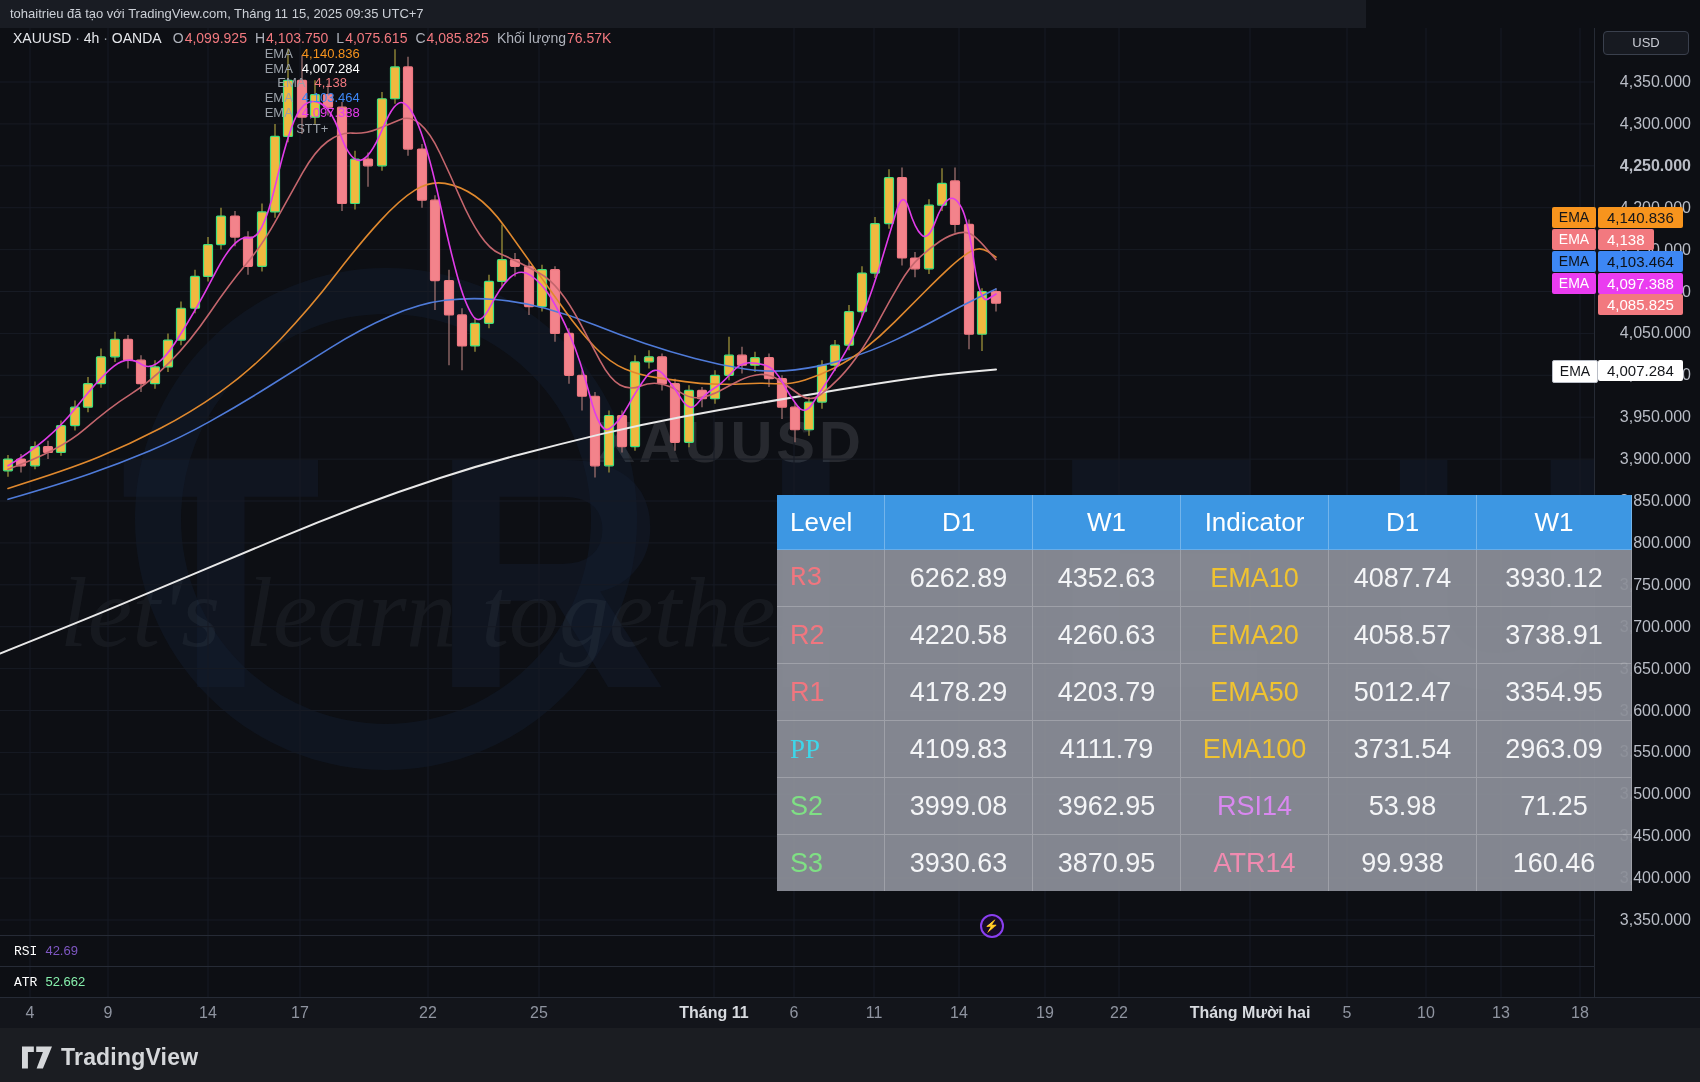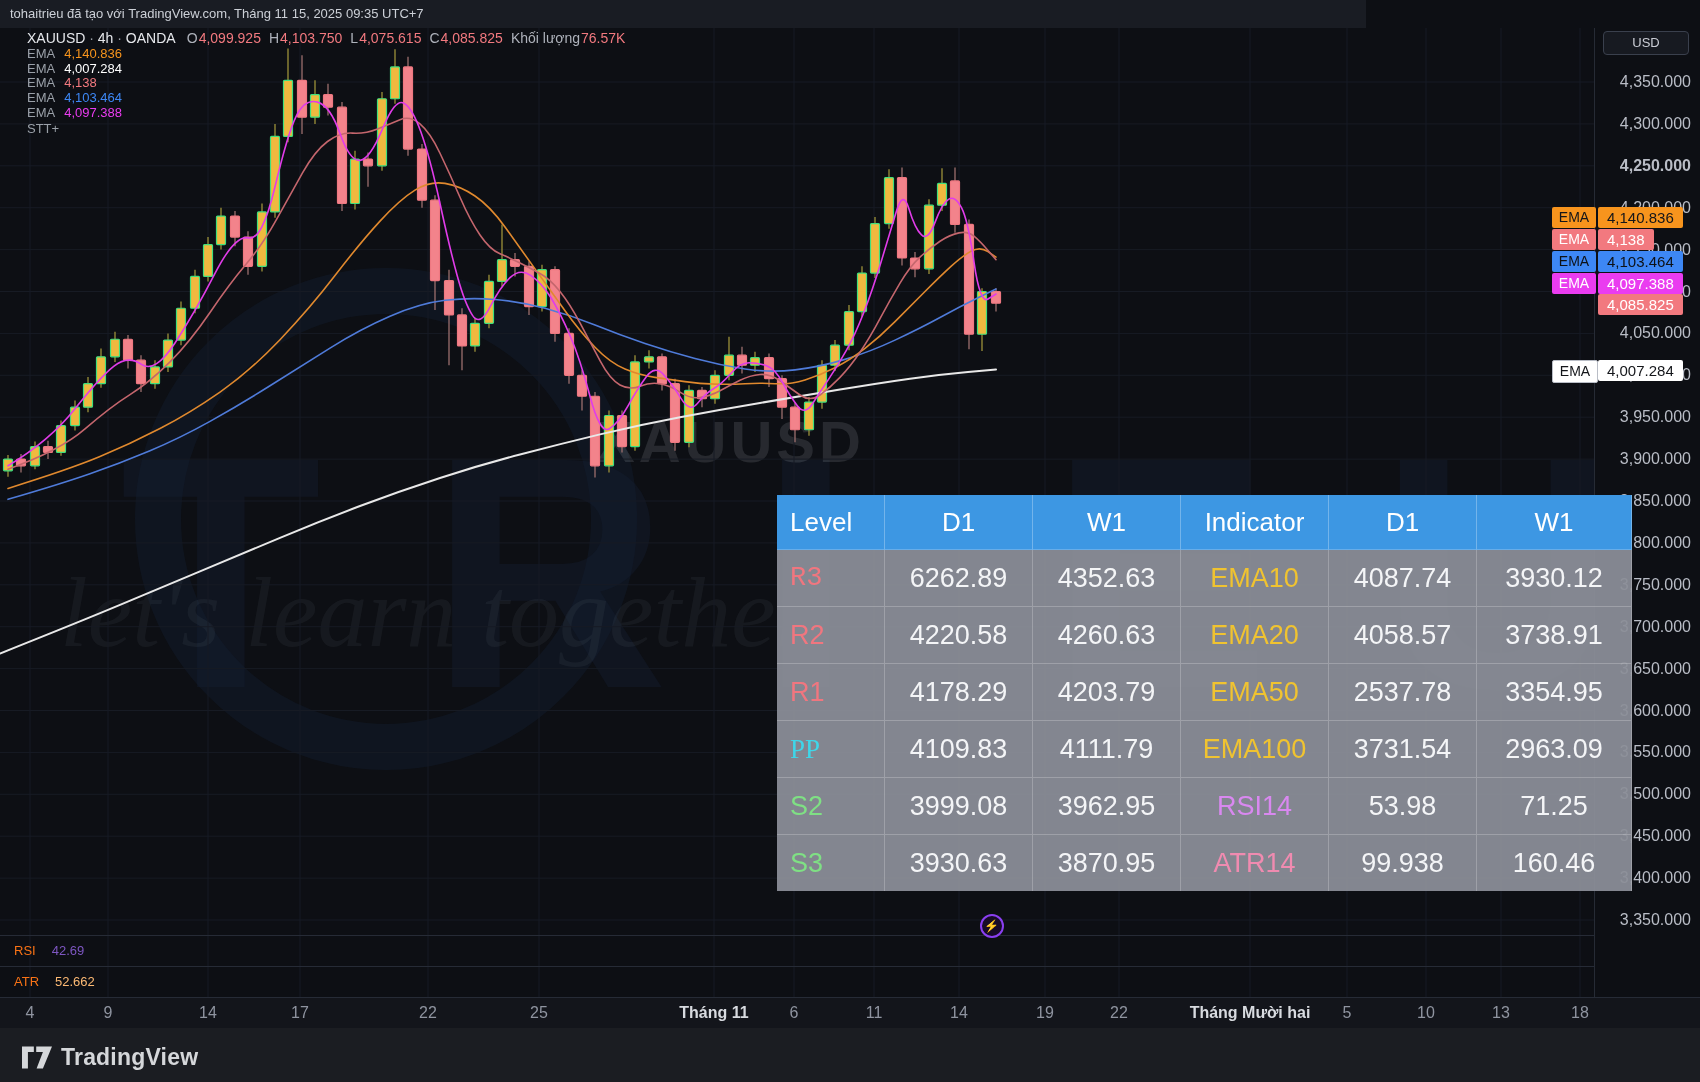--- a/index.html
+++ b/index.html
@@ -13,21 +13,21 @@
   
   .wm-ring{position:absolute;left:135px;top:268px;width:410px;height:410px;border-radius:50%;
            border:46px solid rgba(19,31,49,.42);z-index:1;}
   .wm-letter{position:absolute;top:408px;font-size:330px;font-weight:700;color:rgba(20,32,52,.38);
              line-height:330px;z-index:1;}
   .wm-script{position:absolute;left:60px;top:555px;font-family:"Liberation Serif",serif;font-style:italic;
              font-size:100px;color:rgba(140,152,170,.08);z-index:1;white-space:nowrap;}
   .wm-symbol{position:absolute;left:596px;top:408px;font-size:58px;font-weight:600;
              color:rgba(196,202,214,.14);letter-spacing:4px;z-index:1;}
   
-  .legend{position:absolute;left:27px;top:30px;z-index:7;}
+  .legend{position:absolute;left:13px;top:30px;z-index:7;text-align:center;}
   .legend .symline{font-size:14px;color:#e6e8ec;height:17px;}
   .legend .symline .ohlc-label{color:#aeb2bb;margin-left:8px;}
   .legend .symline .ohlc-value{color:#f2797f;margin-left:1px;}
   .legend .ema-row{font-size:13px;height:14.7px;line-height:14.7px;}
   .legend .ema-row .lbl{color:#9aa0a8;}
   .legend .ema-row .val{margin-left:9px;font-weight:500;}
   .legend .stt{font-size:13px;color:#9aa0a8;margin-top:1px;}
   
   .price-axis{position:absolute;left:1594px;top:28px;width:106px;height:1000px;
               border-left:1px solid #262b35;background:#0d0f14;z-index:4;}
@@ -36,21 +36,21 @@
            background:#171a21;color:#c9ccd4;font-size:13px;text-align:center;line-height:22px;}
   
   .plabel-layer{position:absolute;left:0;top:0;width:1700px;height:1082px;z-index:6;pointer-events:none;}
   .plabel-tag{position:absolute;left:1552px;width:44px;height:21px;text-align:center;
               font-size:14px;line-height:21px;border-radius:2px;}
   .plabel-val{position:absolute;left:1598px;height:21px;padding:0 9px;font-size:15px;line-height:21px;
               border-radius:2px;white-space:nowrap;}
   
   .pane-divider{position:absolute;left:0;width:1594px;height:1px;background:#262b36;z-index:3;}
   .pane-label{position:absolute;left:14px;font-size:13px;z-index:5;}
-  .pane-label .lbl{color:#f97316;margin-right:16px;}
+  .pane-label .lbl{color:#ffffff;margin-right:8px;font-family:Liberation Mono, monospace;}
   
   .time-axis{position:absolute;left:0;top:997px;width:1700px;height:31px;background:#13151b;
              border-top:1px solid #262b36;z-index:5;}
   .time-tick{position:absolute;top:0;transform:translateX(-50%);font-size:16px;color:#8f94a0;line-height:30px;}
   .time-tick.month{color:#d8dbe0;font-weight:600;}
   
   .logo-bar{position:absolute;left:0;top:1028px;width:1700px;height:54px;background:#1b1d22;z-index:8;}
   .tv-logo{position:absolute;left:22px;top:16px;display:flex;align-items:center;}
   .tv-logo svg{display:block;}
   .tv-logo .txt{margin-left:9px;font-size:23px;font-weight:700;color:#d5d7da;letter-spacing:.2px;}
@@ -340,21 +340,21 @@
       <div class="plabel-tag" style="top: 359.5px; background: rgb(255, 255, 255); color: rgb(20, 22, 26); border: 1px solid rgb(185, 189, 198);">EMA</div>
       <div class="plabel-val" style="top: 359.5px; background: rgb(255, 255, 255); color: rgb(20, 22, 26);">4,007.284</div>
     </div>
 
   <div class="pane-divider" style="top:935px"></div>
   <div class="pane-label" style="top:943px">
     <span class="lbl">RSI</span><span id="rsi-val" style="color: rgb(126, 87, 194);">42.69</span>
   </div>
   <div class="pane-divider" style="top:966px"></div>
   <div class="pane-label" style="top:974px">
-    <span class="lbl">ATR</span><span id="atr-val" style="color: #fdba74;">52.662</span>
+    <span class="lbl">ATR</span><span id="atr-val" style="color: #86efac;">52.662</span>
   </div>
 
   <div class="time-axis" id="time-axis">
       <div class="time-tick" style="left: 30px;">4</div>
       <div class="time-tick" style="left: 108px;">9</div>
       <div class="time-tick" style="left: 208px;">14</div>
       <div class="time-tick" style="left: 300px;">17</div>
       <div class="time-tick" style="left: 428px;">22</div>
       <div class="time-tick" style="left: 539px;">25</div>
       <div class="time-tick month" style="left: 714px;">Tháng 11</div>
@@ -396,21 +396,21 @@
           <td>4260.63</td>
           <td style="color: rgb(240, 195, 48);">EMA20</td>
           <td>4058.57</td>
           <td>3738.91</td>
         </tr>
         <tr>
           <td style="color: rgb(240, 118, 127);">R1</td>
           <td>4178.29</td>
           <td>4203.79</td>
           <td style="color: rgb(240, 195, 48);">EMA50</td>
-          <td>2537.78</td>
+          <td>5012.47</td>
           <td>3354.95</td>
         </tr>
         <tr>
           <td style="color: rgb(63, 214, 232); font-family: Liberation Serif, serif;">PP</td>
           <td>4109.83</td>
           <td>4111.79</td>
           <td style="color: rgb(240, 195, 48);">EMA100</td>
           <td>3731.54</td>
           <td>2963.09</td>
         </tr>

